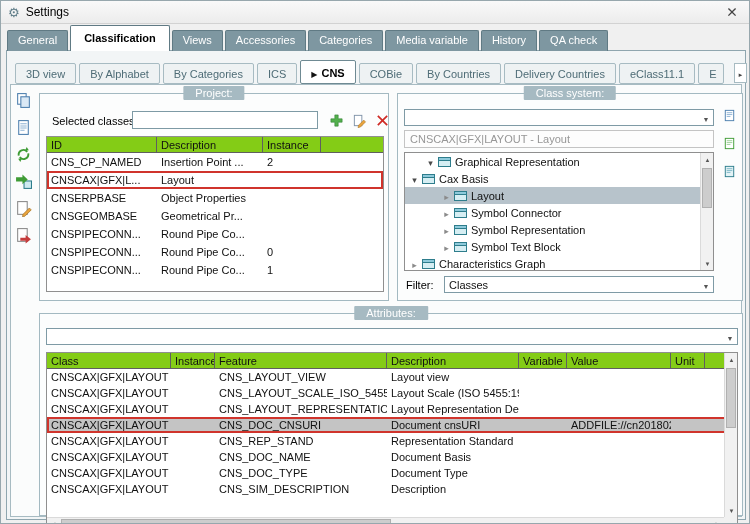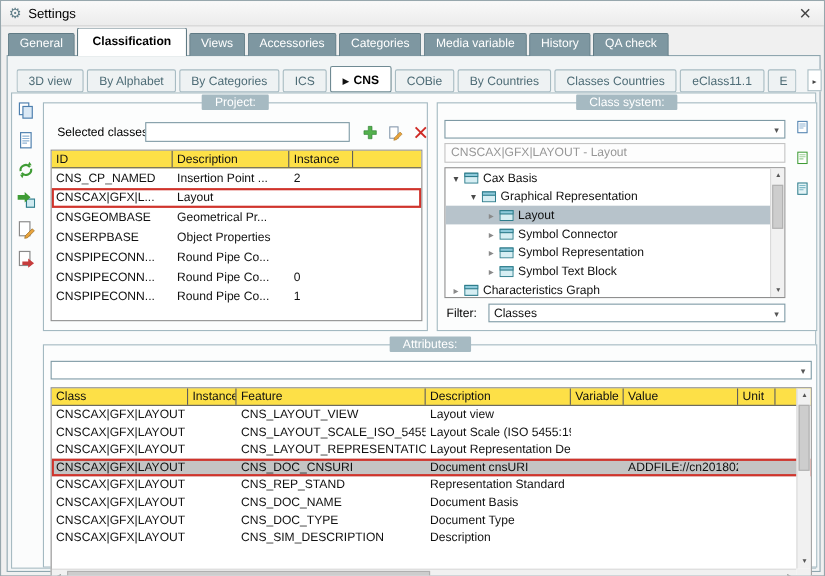--- a/index.html
+++ b/index.html
@@ -46,21 +46,21 @@
   .attr-group{left:38px;top:312px;width:704px;height:203px}
 
   
   .sc-label{position:absolute;left:12px;top:21px;color:#000}
   .sc-input{position:absolute;left:92px;top:17px;width:186px;height:18px;border:1px solid #7e9aa5;background:#fff;font:inherit;padding:0 4px}
   .p-tool{position:absolute;top:18px;width:17px;height:17px;display:flex;align-items:center;justify-content:center}
   .p-add{left:288px}.p-edit{left:311px}.p-del{left:334px}
 
   
   .tbl{position:absolute;background:#fff;border:1px solid #8f8f8f;overflow:hidden}
-  .thead{display:flex;height:17px;border-bottom:1px solid #5f5f5f;background:#fde047;border-top:1px solid #8f8f8f;margin-top:-1px}
+  .thead{display:flex;height:17px;border-bottom:1px solid #5f5f5f;background:#84cc16;border-top:1px solid #8f8f8f;margin-top:-1px}
   .th{border-right:1px solid #5f5f5f;padding:2px 0 0 4px;white-space:nowrap;overflow:hidden;flex:none}
   .th.fill{flex:1;border-right:none}
   .trow{display:flex;align-items:center}
   .p-tbl .trow{height:18px}
   .a-tbl .trow{height:16px}
   .td{padding-left:4px;white-space:nowrap;overflow:hidden;flex:none}
   .td.fill{flex:1}
   .hl{outline:2px solid #d0342c;outline-offset:-2px}
   .selrow{background:#c4c4c4}
   .p-tbl{left:6px;top:42px;width:338px;height:156px}
@@ -149,21 +149,21 @@
       <div class="stab"><span>By Categories</span></div>
 
       <div class="stab"><span>ICS</span></div>
 
       <div class="stab active"><span class="play"></span><span>CNS</span></div>
 
       <div class="stab"><span>COBie</span></div>
 
       <div class="stab"><span>By Countries</span></div>
 
-      <div class="stab"><span>Classes Countries</span></div>
+      <div class="stab"><span>Delivery Countries</span></div>
 
       <div class="stab"><span>eClass11.1</span></div>
 
       <div class="stab clipped"><span>E</span></div>
 
   </div>
   <div class="scrollright">
       <span class="arr-r"></span>
     </div>
 
@@ -247,29 +247,29 @@
         </div>
 
         <div class="trow hl">
           <div class="td" style="width:110px">CNSCAX|GFX|L...</div>
           <div class="td" style="width:106px">Layout</div>
           <div class="td" style="width:58px"></div>
           <div class="td fill"></div>
         </div>
 
         <div class="trow">
+          <div class="td" style="width:110px">CNSERPBASE</div>
+          <div class="td" style="width:106px">Object Properties</div>
+          <div class="td" style="width:58px"></div>
+          <div class="td fill"></div>
+        </div>
+
+        <div class="trow">
           <div class="td" style="width:110px">CNSGEOMBASE</div>
           <div class="td" style="width:106px">Geometrical Pr...</div>
-          <div class="td" style="width:58px"></div>
-          <div class="td fill"></div>
-        </div>
-
-        <div class="trow">
-          <div class="td" style="width:110px">CNSERPBASE</div>
-          <div class="td" style="width:106px">Object Properties</div>
           <div class="td" style="width:58px"></div>
           <div class="td fill"></div>
         </div>
 
         <div class="trow">
           <div class="td" style="width:110px">CNSPIPECONN...</div>
           <div class="td" style="width:106px">Round Pipe Co...</div>
           <div class="td" style="width:58px"></div>
           <div class="td fill"></div>
         </div>
@@ -294,36 +294,36 @@
   <div class="group class-group">
     <span class="group-chip">Class system:</span>
     <div class="combo cs-combo">
       <span></span>
       <span class="combo-arrow"></span>
     </div>
     <div class="cs-header">CNSCAX|GFX|LAYOUT - Layout</div>
 
     <div class="tree">
 
+        <div class="tree-row level-1">
+          <span class="expander arrow-down"></span>
+          <span class="node-icon"><svg width="13" height="11" viewBox="0 0 13 11">
+              <rect x="0.5" y="1.5" width="12" height="9" fill="#d6eef3" stroke="#2e7d8c"></rect>
+              <rect x="0.5" y="1.5" width="12" height="3" fill="#8ecadb" stroke="#2e7d8c"></rect>
+            </svg></span>
+          <span class="tree-label">Graphical Representation</span>
+        </div>
+
         <div class="tree-row level-0">
           <span class="expander arrow-down"></span>
           <span class="node-icon"><svg width="13" height="11" viewBox="0 0 13 11">
               <rect x="0.5" y="1.5" width="12" height="9" fill="#d6eef3" stroke="#2e7d8c"></rect>
               <rect x="0.5" y="1.5" width="12" height="3" fill="#8ecadb" stroke="#2e7d8c"></rect>
             </svg></span>
           <span class="tree-label">Cax Basis</span>
-        </div>
-
-        <div class="tree-row level-1">
-          <span class="expander arrow-down"></span>
-          <span class="node-icon"><svg width="13" height="11" viewBox="0 0 13 11">
-              <rect x="0.5" y="1.5" width="12" height="9" fill="#d6eef3" stroke="#2e7d8c"></rect>
-              <rect x="0.5" y="1.5" width="12" height="3" fill="#8ecadb" stroke="#2e7d8c"></rect>
-            </svg></span>
-          <span class="tree-label">Graphical Representation</span>
         </div>
 
         <div class="tree-row seltree level-2">
           <span class="expander arrow-right"></span>
           <span class="node-icon"><svg width="13" height="11" viewBox="0 0 13 11">
               <rect x="0.5" y="1.5" width="12" height="9" fill="#d6eef3" stroke="#2e7d8c"></rect>
               <rect x="0.5" y="1.5" width="12" height="3" fill="#8ecadb" stroke="#2e7d8c"></rect>
             </svg></span>
           <span class="tree-label">Layout</span>
         </div>

